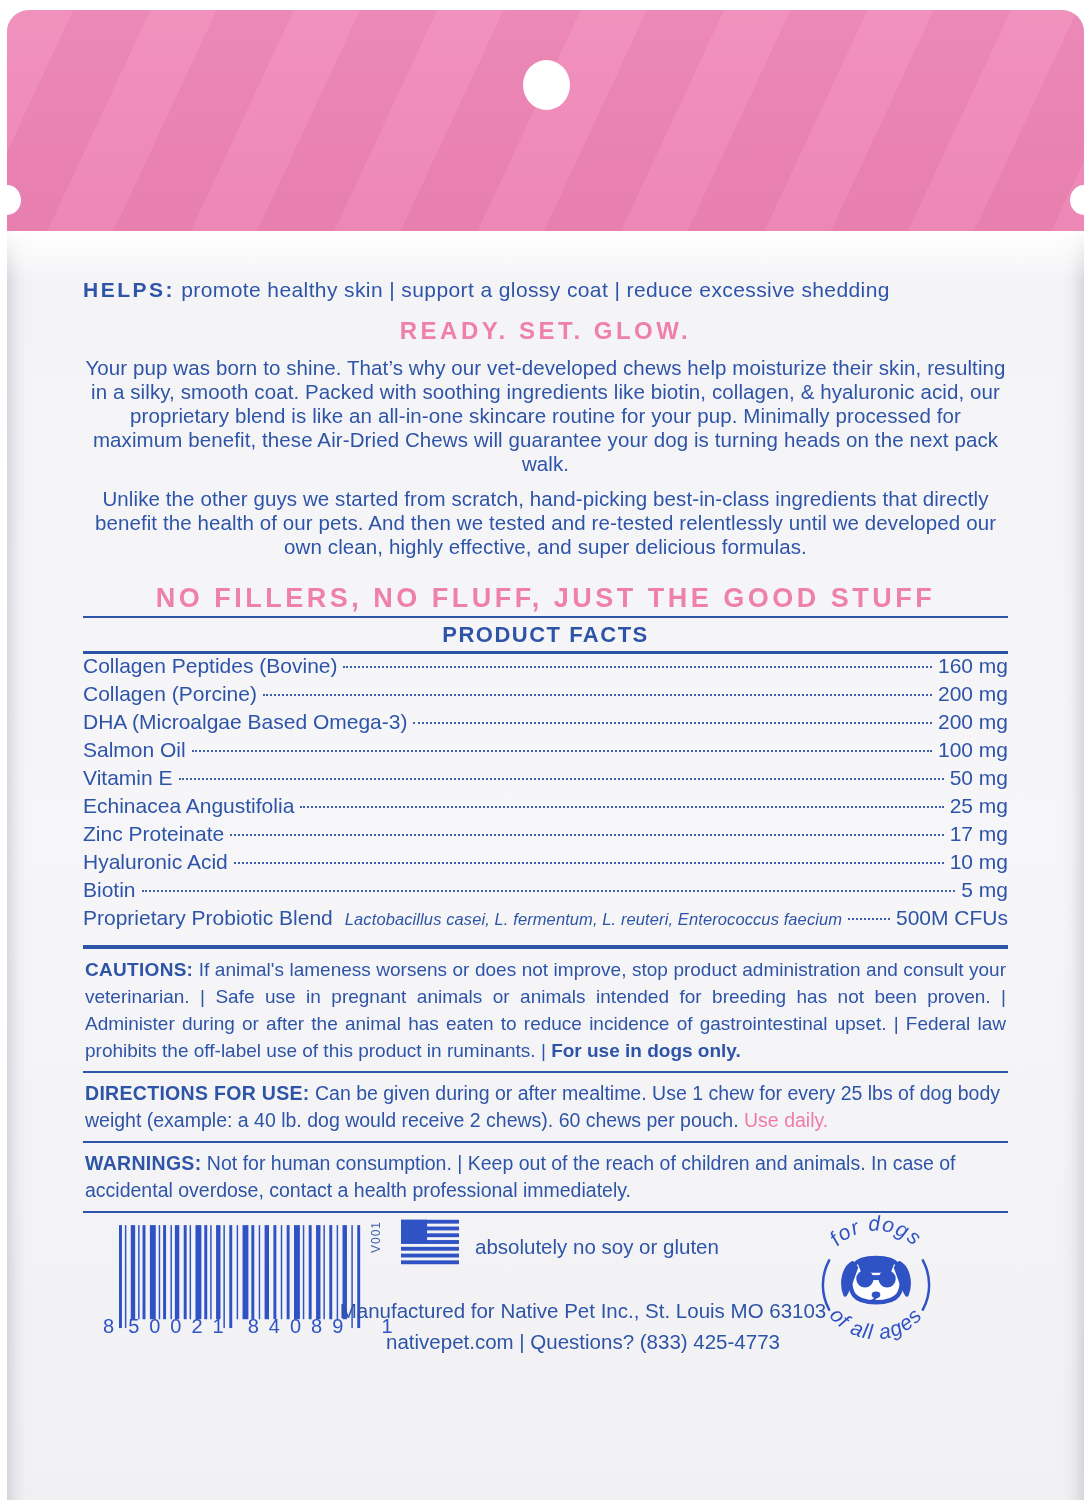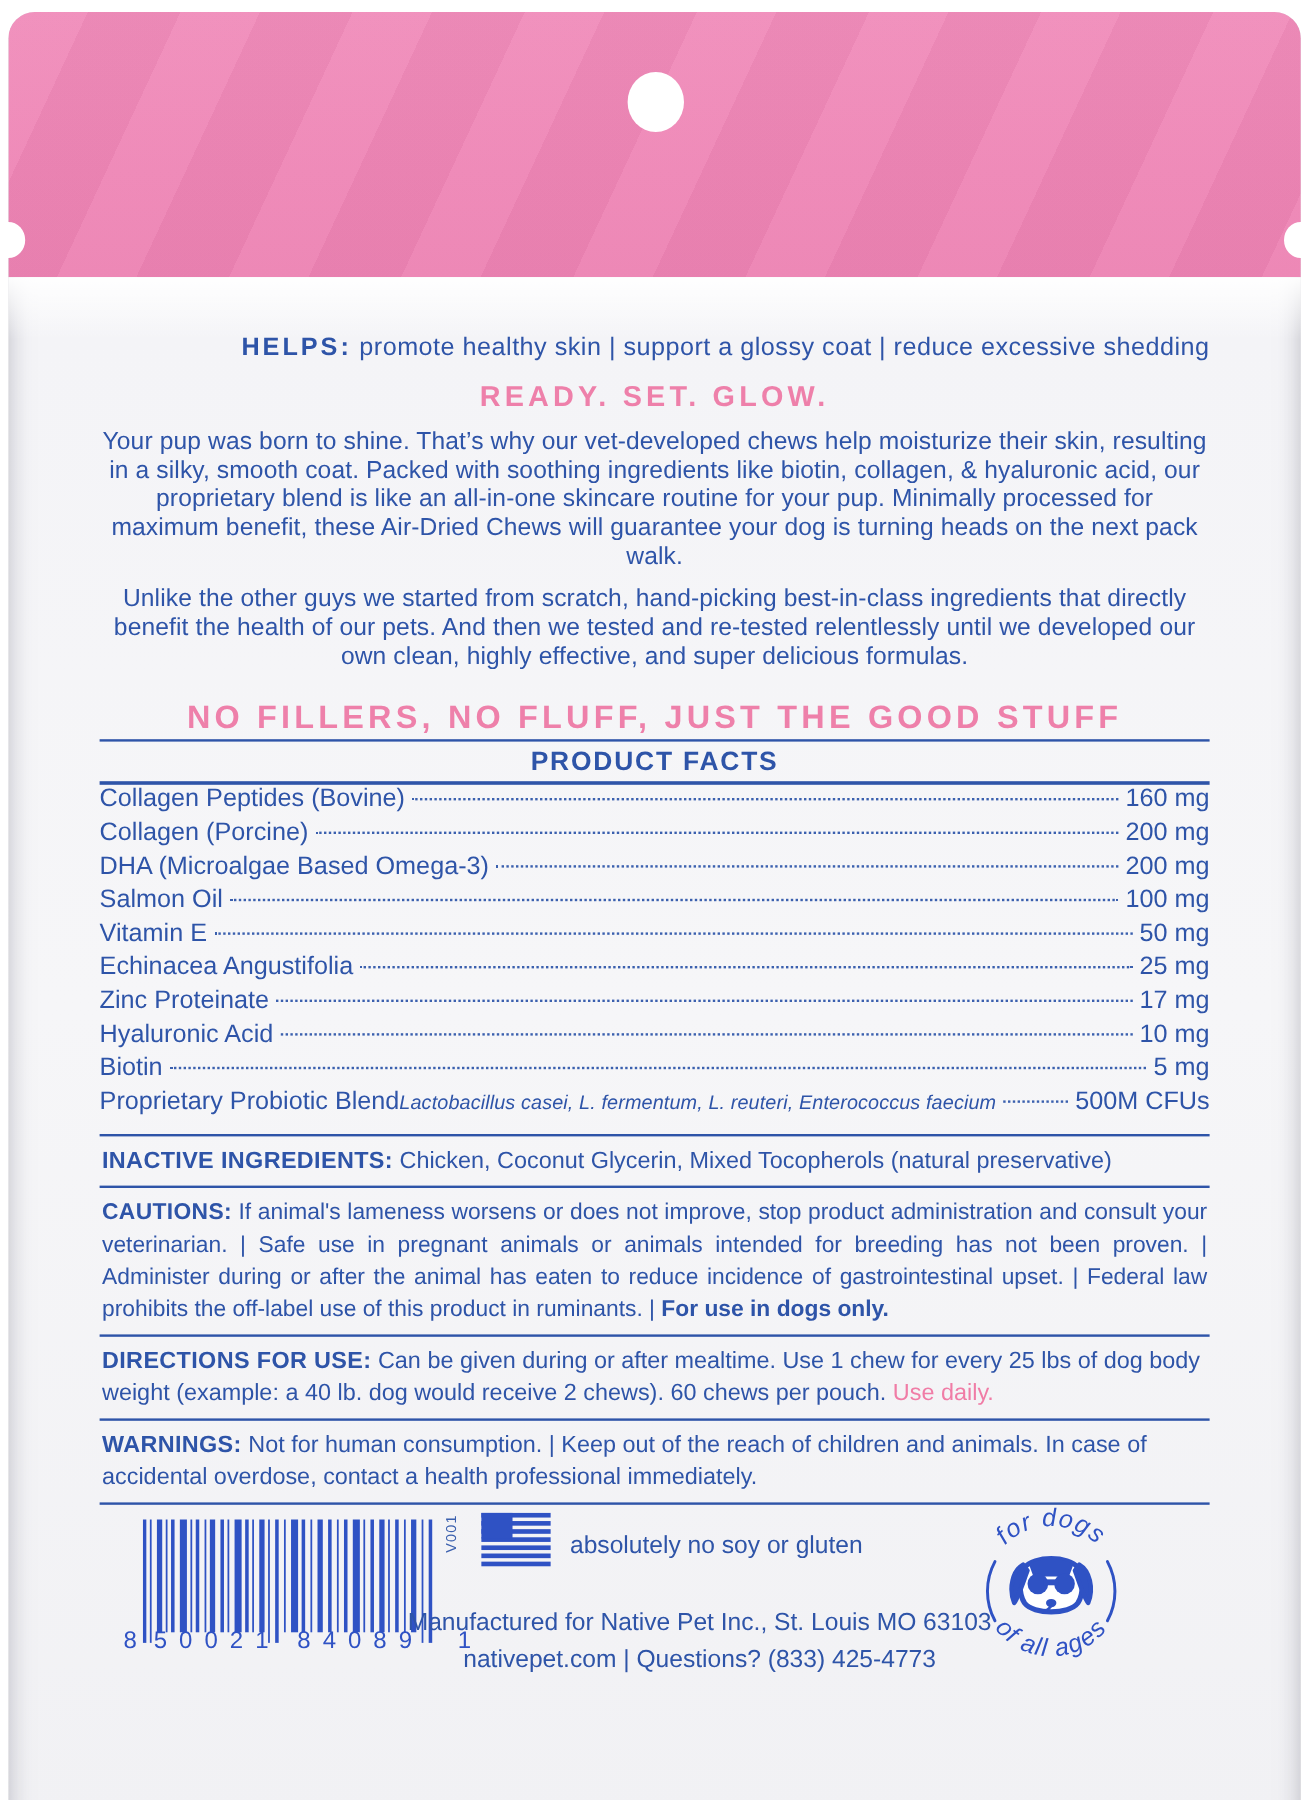--- a/index.html
+++ b/index.html
@@ -31,39 +31,39 @@
   .notch.left  { left:-14px; }
   .notch.right { right:-14px; }
   .seal-line {
     position:absolute; left:0; right:0; top:221px; height:52px;
     background:linear-gradient(180deg, rgba(255,255,255,.95), rgba(255,255,255,0));
   }
 
   
   .content { position:absolute; left:0; right:0; top:221px; padding:46px 76px 0; color:#2e54a8; }
 
-  .helps-line { text-align:right; font-size:21px; line-height:26px; letter-spacing:.4px; }
+  .helps-line { text-align:left; font-size:21px; line-height:26px; letter-spacing:.4px; }
   .helps-label { font-weight:bold; letter-spacing:2.5px; }
 
   .pink-title { text-align:center; color:#ee80aa; font-weight:bold; letter-spacing:3.5px; font-size:24px; margin-top:14px; }
   .body-copy  { text-align:center; font-size:20.5px; line-height:24px; margin:11px auto 0; max-width:935px; letter-spacing:.1px; }
 
   .big-pink { text-align:center; color:#ee80aa; font-weight:bold; letter-spacing:3.5px; font-size:27px; margin-top:24px; }
 
   
   .pf-head { margin-top:2px; border-top:2px solid #2e54a8; border-bottom:3px solid #2e54a8; padding:4px 0 3px; }
   .pf-title { text-align:center; font-weight:bold; font-size:22px; letter-spacing:1.5px; }
 
   .active-hdr { font-size:21.5px; margin-top:9px; letter-spacing:.3px; }
   .active-hdr b { font-weight:bold; }
 
   .pf-row { display:flex; align-items:baseline; font-size:21px; height:28px;justify-content:space-between; }
   .pf-row .leader { flex:1 1 auto; border-bottom:2px dotted #3b60ae; margin:0 6px; transform:translateY(-5px); min-width:20px; }
   .pf-row .val { white-space:nowrap; }
-  .pf-row .species { font-style:italic; font-size:16.5px; margin-left:0; letter-spacing:.1px; }
+  .pf-row .species { font-style:italic; font-size:16.5px; margin-left:12px; letter-spacing:.1px; }
   .pf-row.probiotic { height:32px; }
 
   .rule { border-top:2.5px solid #2e54a8; margin-top:7px; }
 
   .fine { font-size:19.5px; line-height:27px; padding:7px 2px; }
   .fine .lbl { font-weight:bold; letter-spacing:.3px; }
   .fine .bold-tail { font-weight:bold; }
   .fine .pink-tail { color:#f07ca6; }
   .cautions { text-align:justify; font-size:19px; }
 
@@ -162,23 +162,20 @@
           <span class="val">5 mg</span>
       </div>
       <div class="pf-row probiotic">
         <span>Proprietary Probiotic Blend</span>
           <span class="species">Lactobacillus casei, L. fermentum, L. reuteri, Enterococcus faecium</span>
           <span class="leader"></span>
           <span class="val">500M CFUs</span>
       </div>
 
       <div class="rule"></div>
-      <div class="fine">
-        <span class="lbl">INACTIVE INGREDIENTS:</span><span> Chicken, Coconut Glycerin, Mixed Tocopherols (natural preservative)</span>
-      </div>
 
       <div class="rule" style="margin-top:0;"></div>
       <div class="fine cautions">
         <span class="lbl">CAUTIONS:</span><span> If animal's lameness worsens or does not improve, stop product administration and consult your veterinarian. | Safe use in pregnant animals or animals intended for breeding has not been proven. | Administer during or after the animal has eaten to reduce incidence of gastrointestinal upset. | Federal law prohibits the off-label use of this product in ruminants. | </span><span class="bold-tail">For use in dogs only.</span>
       </div>
 
       <div class="rule" style="margin-top:0;"></div>
       <div class="fine">
         <span class="lbl">DIRECTIONS FOR USE:</span><span> Can be given during or after mealtime. Use 1 chew for every 25 lbs of dog body weight (example: a 40 lb. dog would receive 2 chews). 60 chews per pouch. </span><span class="pink-tail">Use daily.</span>
       </div>

